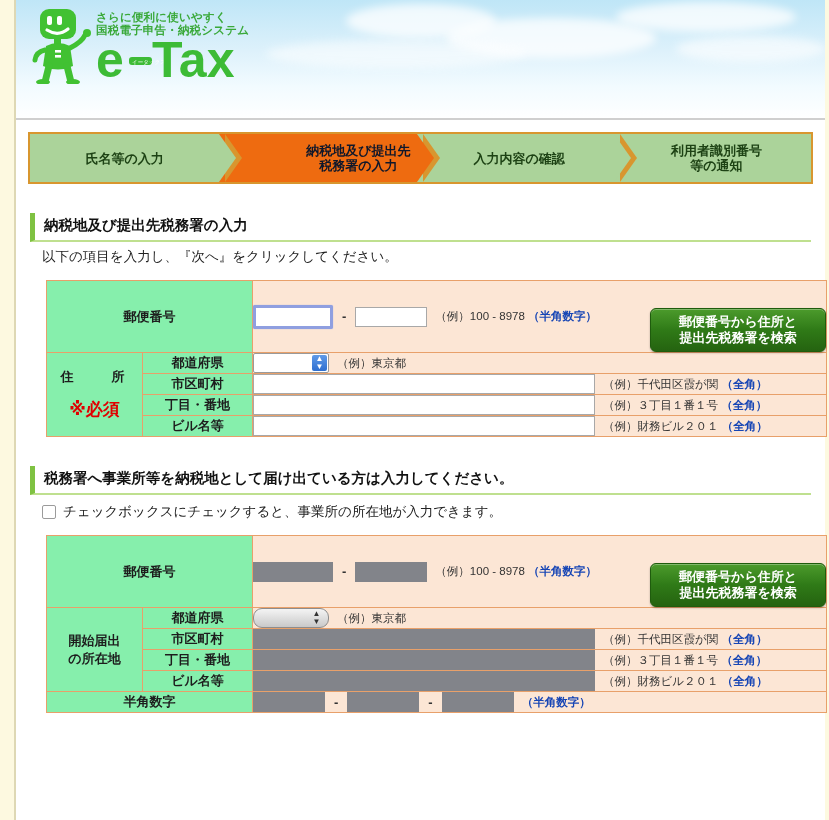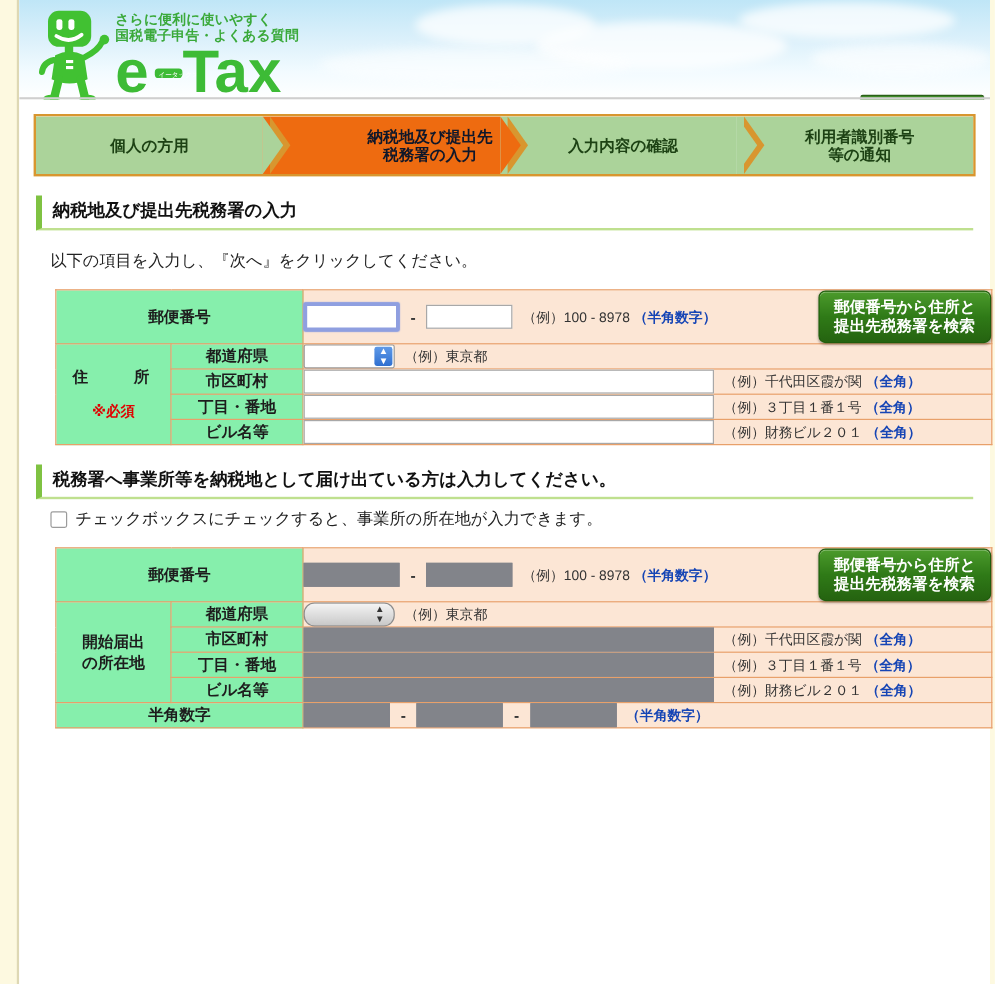--- a/index.html
+++ b/index.html
@@ -12,21 +12,21 @@
   .page{position:relative;width:829px;height:820px;box-sizing:border-box;}
 
   
   .left-strip{position:absolute;left:0;top:0;width:14px;height:820px;background:#fdf9e0;}
   .strip-edge{position:absolute;left:14px;top:0;width:2px;height:820px;background:#ded8b4;}
   .right-strip{position:absolute;right:0;top:0;width:4px;height:820px;background:#fdf9e0;}
   .panel{position:absolute;left:16px;top:0;right:4px;bottom:0;background:#ffffff;}
 
   
   .header{
-    position:relative;height:83px;overflow:hidden;
+    position:relative;height:120px;overflow:hidden;
     background:linear-gradient(180deg,#bfe6f7 0%,#ddf1fb 42%,#f2fbff 72%,#ffffff 100%);
   }
   .cloud{position:absolute;border-radius:50%;background:rgba(255,255,255,.75);filter:blur(4px);}
   .c1{left:330px;top:4px;width:150px;height:34px;}
   .c2{left:430px;top:18px;width:210px;height:40px;}
   .c3{left:600px;top:2px;width:180px;height:30px;}
   .c4{left:250px;top:40px;width:260px;height:28px;opacity:.7;}
   .c5{left:660px;top:36px;width:150px;height:26px;opacity:.8;}
 
   .logo-wrap{position:absolute;left:16px;top:6px;display:flex;align-items:flex-start;}
@@ -77,25 +77,25 @@
   .step.active::after{border-left-color:#ee6b10;}
   .step::before{
     content:"";position:absolute;right:-23px;top:0;width:0;height:0;z-index:2;
     border-top:24px solid transparent;border-bottom:24px solid transparent;
     border-left:17px solid #d8962f;
   }
   .step:last-child::after,.step:last-child::before{display:none;}
 
   
   .sec-head{
-    margin:16px 14px 0 14px;padding:3px 0 5px 9px;
+    margin:29px 14px 0 14px;padding:3px 0 5px 9px;
     border-left:5px solid #7fc242;border-bottom:2px solid #bfe08f;
     font-size:14.5px;font-weight:bold;color:#111;
   }
-  .sec-note{margin:17px 0 0 26px;font-size:13.5px;color:#222;}
+  .sec-note{margin:6px 0 0 26px;font-size:13.5px;color:#222;}
   .chk-line{margin:8px 0 0 26px;font-size:13.5px;color:#222;display:flex;align-items:center;gap:7px;text-align:center;}
   .chk-box{
     width:12px;height:12px;border:1px solid #9b9b9b;background:#fff;
     border-radius:2px;flex:none;cursor:pointer;
   }
 
   
   table.form{
     margin:14px 14px 0 30px;border-collapse:collapse;width:781px;
     table-layout:fixed;background:#fff;
@@ -103,21 +103,21 @@
   table.form td{
     border:1px solid #e8a06a;padding:0;vertical-align:middle;
   }
   td.lbl{
     background:#86efac;border:1px solid #63a83c;
     text-align:center;font-weight:bold;font-size:13px;color:#1d1d1d;
     padding:7px 4px;
   }
   td.lbl.big{font-size:13px;letter-spacing:4px;}
   td.lbl.vert{letter-spacing:0;line-height:18px;}
-  .req{display:block;color:#e00000;font-weight:bold;font-size:12px;letter-spacing:0;margin-top:12px;}
+  .req{display:block;color:#e00000;font-weight:bold;font-size:17px;letter-spacing:0;margin-top:12px;}
   td.fld{
     background:#fce6d5;padding:7px 8px;
   }
   .fld-inner{display:flex;align-items:center;gap:8px;}
 
   
   .tin{
     height:20px;border:1px solid #a8a8a8;background:#fff;box-sizing:border-box;
   }
   .tin.focus{border:3px solid #8f9fe0;border-radius:2px;height:24px;box-shadow:0 0 1px #8f9fe0;}
@@ -147,23 +147,24 @@
   }
 
   .hint{font-size:11.5px;color:#333;white-space:nowrap;}
   .hint .kana{color:#1645b5;font-weight:bold;}
   .hint .ex{font-size:11.5px;}
 
   .zipbtn{
     margin-left:auto;
     background:linear-gradient(180deg,#4c9b2c 0%,#2f7a17 50%,#256310 100%);
     border:1px solid #1f5c0d;border-radius:6px;color:#fff;
-    font-weight:bold;font-size:13px;line-height:16px;text-align:left;
-    padding:5px 12px;white-space:nowrap;cursor:pointer;
+    font-weight:bold;font-size:13px;line-height:16px;text-align:center;
+    padding:5px 28px;white-space:nowrap;cursor:pointer;
     box-shadow:inset 0 1px 0 rgba(255,255,255,.3),0 1px 2px rgba(0,0,0,.3);
+    margin-top:27px;
   }
   .zipbtn span{display:block;}
 </style>
 </head>
 <body>
 
 <div class="page">
   <div class="left-strip"></div>
   <div class="strip-edge"></div>
   <div class="right-strip"></div>
@@ -191,39 +192,38 @@
           <circle cx="55" cy="27" r="4" fill="#41c132"></circle>
           <path d="M13 44 q-9 2 -10 10" stroke="#41c132" stroke-width="5" fill="none" stroke-linecap="round"></path>
           <path d="M17 60 l-4 16" stroke="#41c132" stroke-width="7" fill="none" stroke-linecap="round"></path>
           <path d="M35 60 l4 16" stroke="#41c132" stroke-width="7" fill="none" stroke-linecap="round"></path>
           <ellipse cx="11" cy="76" rx="7" ry="3" fill="#41c132"></ellipse>
           <ellipse cx="41" cy="76" rx="7" ry="3" fill="#41c132"></ellipse>
         </svg>
         <div class="logo-text">
           <div class="tagline">
             <span>さらに便利に使いやすく</span><br>
-            <span>国税電子申告・よくある質問</span>
+            <span>国税電子申告・納税システム</span>
           </div>
           <svg class="wordmark" width="198" height="52" viewBox="0 0 198 52">
             <text x="0" y="42" font-family="'Liberation Sans',sans-serif" font-size="50" font-weight="bold" fill="#3dbb36">e</text>
             <rect x="33" y="22" width="23" height="8" rx="3" fill="#3dbb36"></rect>
             <text x="36" y="29" font-family="'Liberation Sans',sans-serif" font-size="5.5" fill="#ffffff">イータックス</text>
             <text x="56" y="42" font-family="'Liberation Sans',sans-serif" font-size="50" font-weight="bold" fill="#3dbb36">Tax</text>
           </svg>
         </div>
       </div>
 
-      <div class="faq-btn">よくある質問</div>
       <div class="header-rule"></div>
     </div>
 
 
     <div class="steps">
       <div class="step">
-        <span>個人の方用</span>
+        <span>氏名等の入力</span>
       </div>
       <div class="step active">
         <span>納税地及び提出先<br>税務署の入力</span>
       </div>
       <div class="step">
         <span>入力内容の確認</span>
       </div>
       <div class="step">
         <span>利用者識別番号<br>等の通知</span>
       </div>

